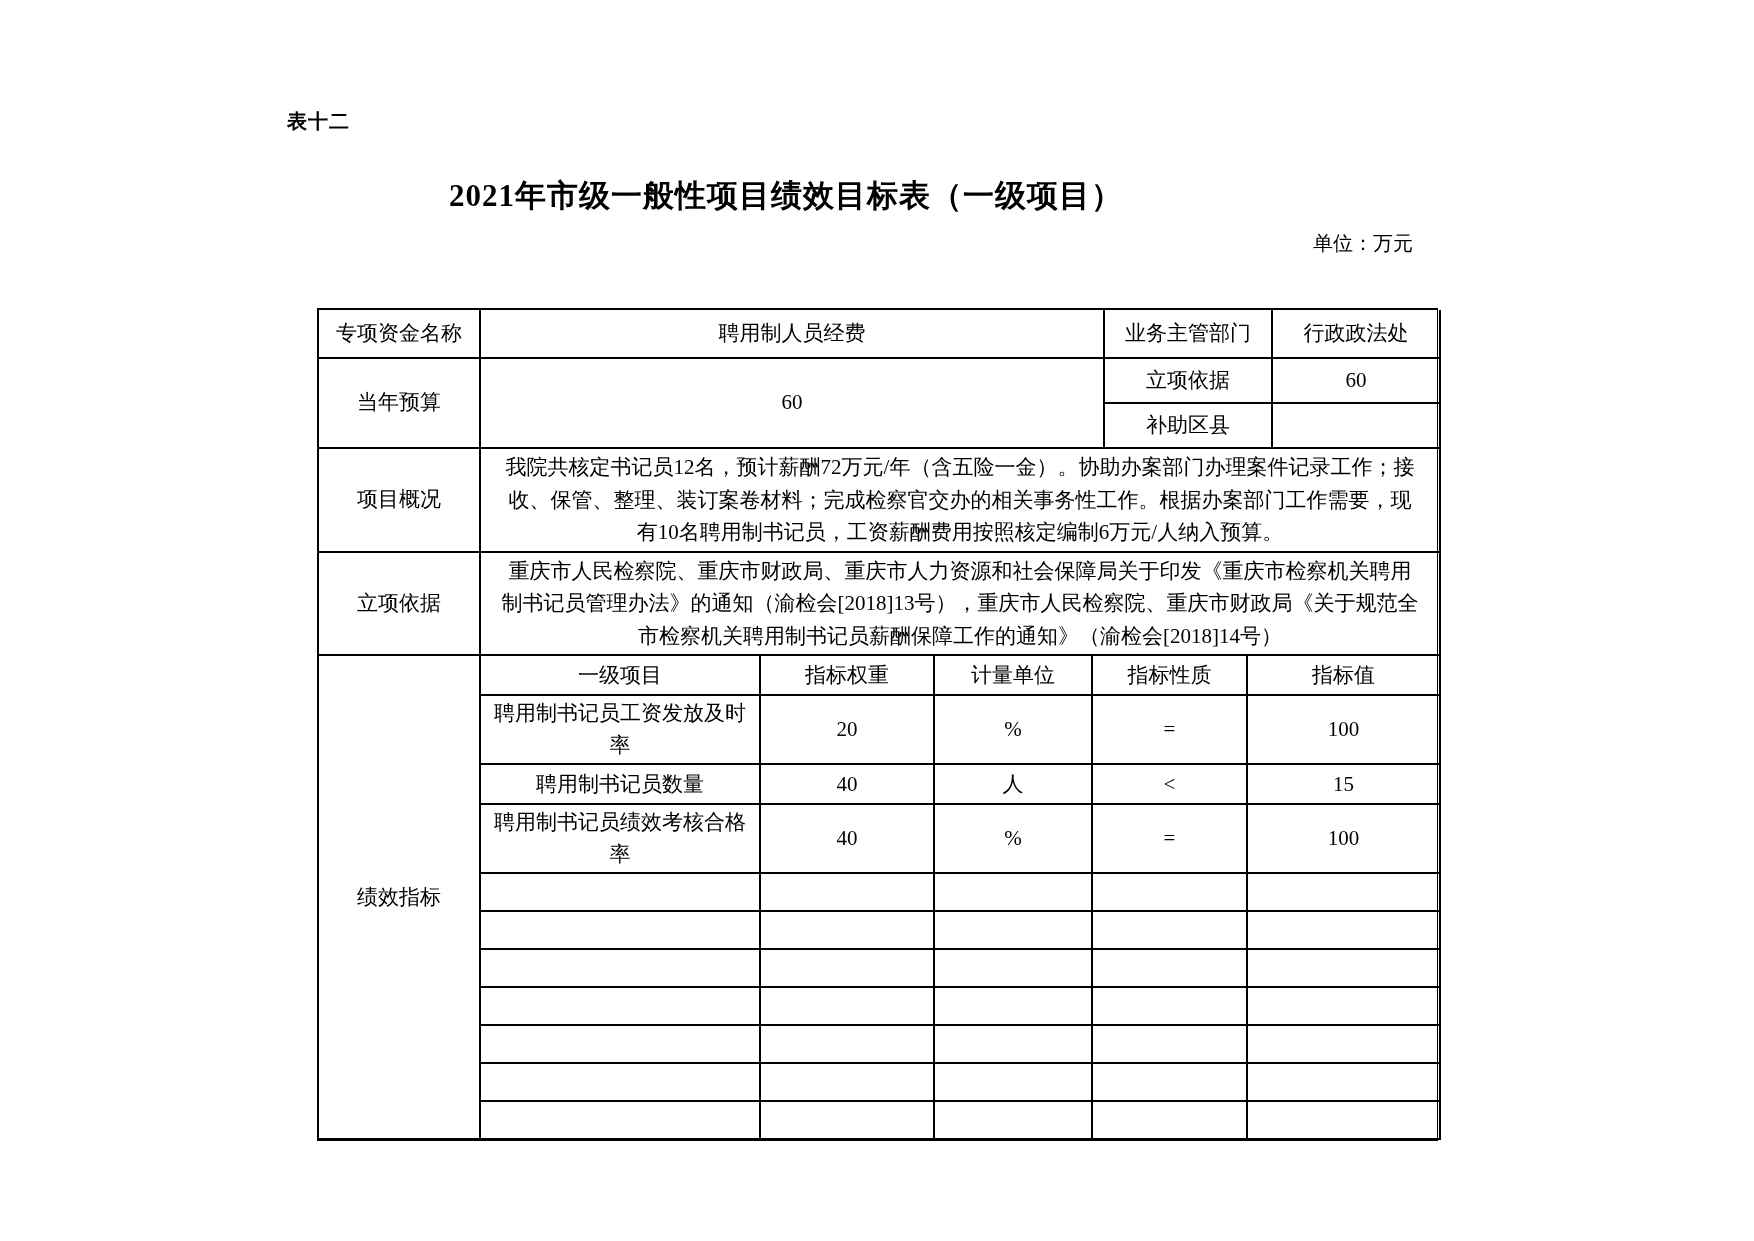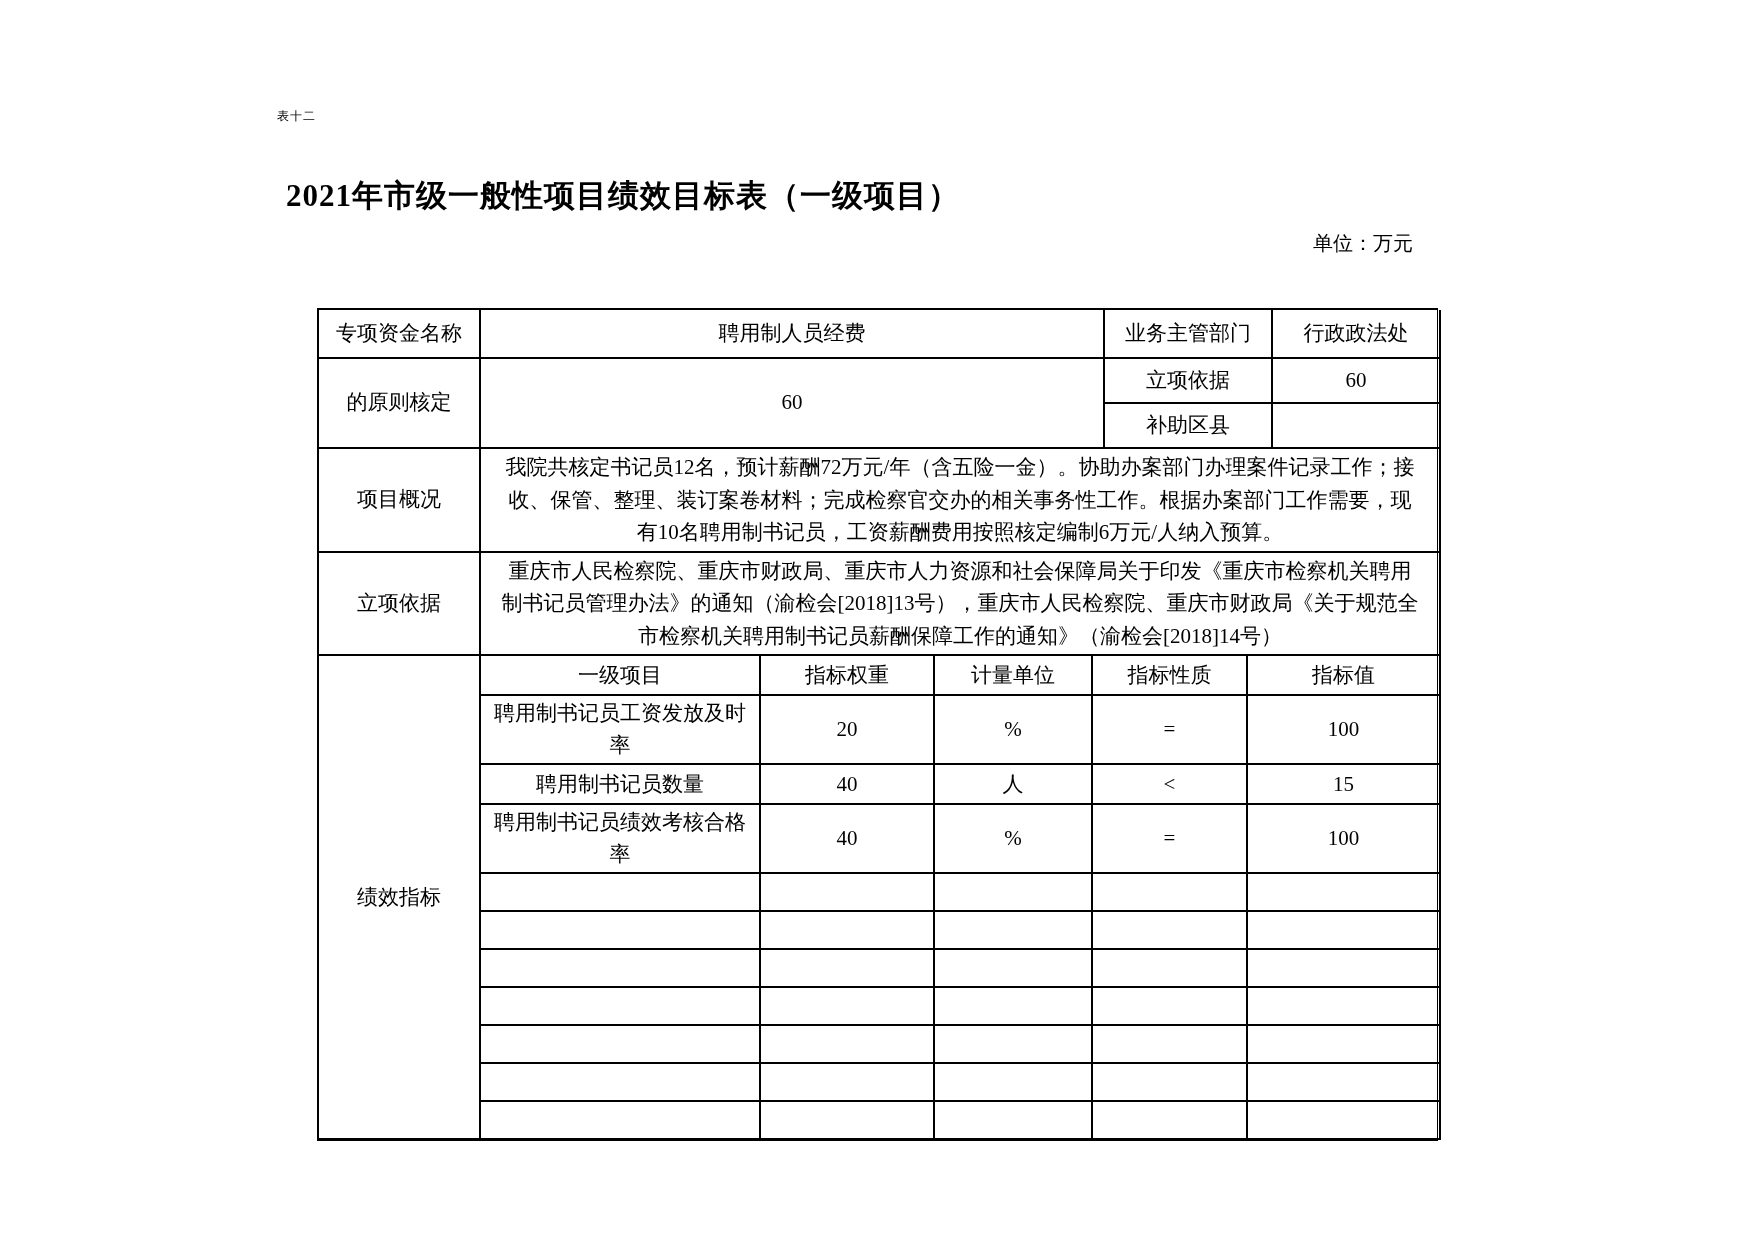--- a/index.html
+++ b/index.html
@@ -3,26 +3,26 @@
 <meta charset="utf-8">
 <style>
   * { margin:0; padding:0; box-sizing:border-box; }
   html,body { width:1754px; height:1241px; background:#ffffff; }
   body {
     position:relative;
     font-family:"Liberation Serif","DejaVu Serif",serif;
     color:#000;
   }
   .table-label {
-    position:absolute; left:277px; top:108px;
-    font-size:12px; font-weight:normal; letter-spacing:1px;
+    position:absolute; left:287px; top:108px;
+    font-size:20px; font-weight:bold; letter-spacing:1px;
   }
   .doc-title {
     position:absolute; left:286px; top:175px; width:1000px;
-    text-align:left; font-size:31px; font-weight:bold; letter-spacing:1px;
+    text-align:center; font-size:31px; font-weight:bold; letter-spacing:1px;
   }
   .unit-note {
     position:absolute; left:317px; top:230px; width:1096px;
     text-align:right; font-size:20px;font-family:Liberation Serif, serif;
   }
   .doc-table {
     position:absolute; left:317px; top:308px; width:1121px;
     border-top:2px solid #000; border-left:2px solid #000;
     border-right:1px solid #000; border-bottom:1px solid #000;
   }
@@ -60,21 +60,21 @@
         <col style="width:168px">
       </colgroup>
     <tbody>
       <tr class="h-row1">
         <td>专项资金名称</td>
         <td>聘用制人员经费</td>
         <td>业务主管部门</td>
         <td>行政政法处</td>
       </tr>
       <tr class="h-sub">
-        <td rowspan="2">的原则核定</td>
+        <td rowspan="2">当年预算</td>
         <td rowspan="2">60</td>
         <td>立项依据</td>
         <td>60</td>
       </tr>
       <tr class="h-sub">
         <td>补助区县</td>
         <td></td>
       </tr>
     </tbody>
   </table>

